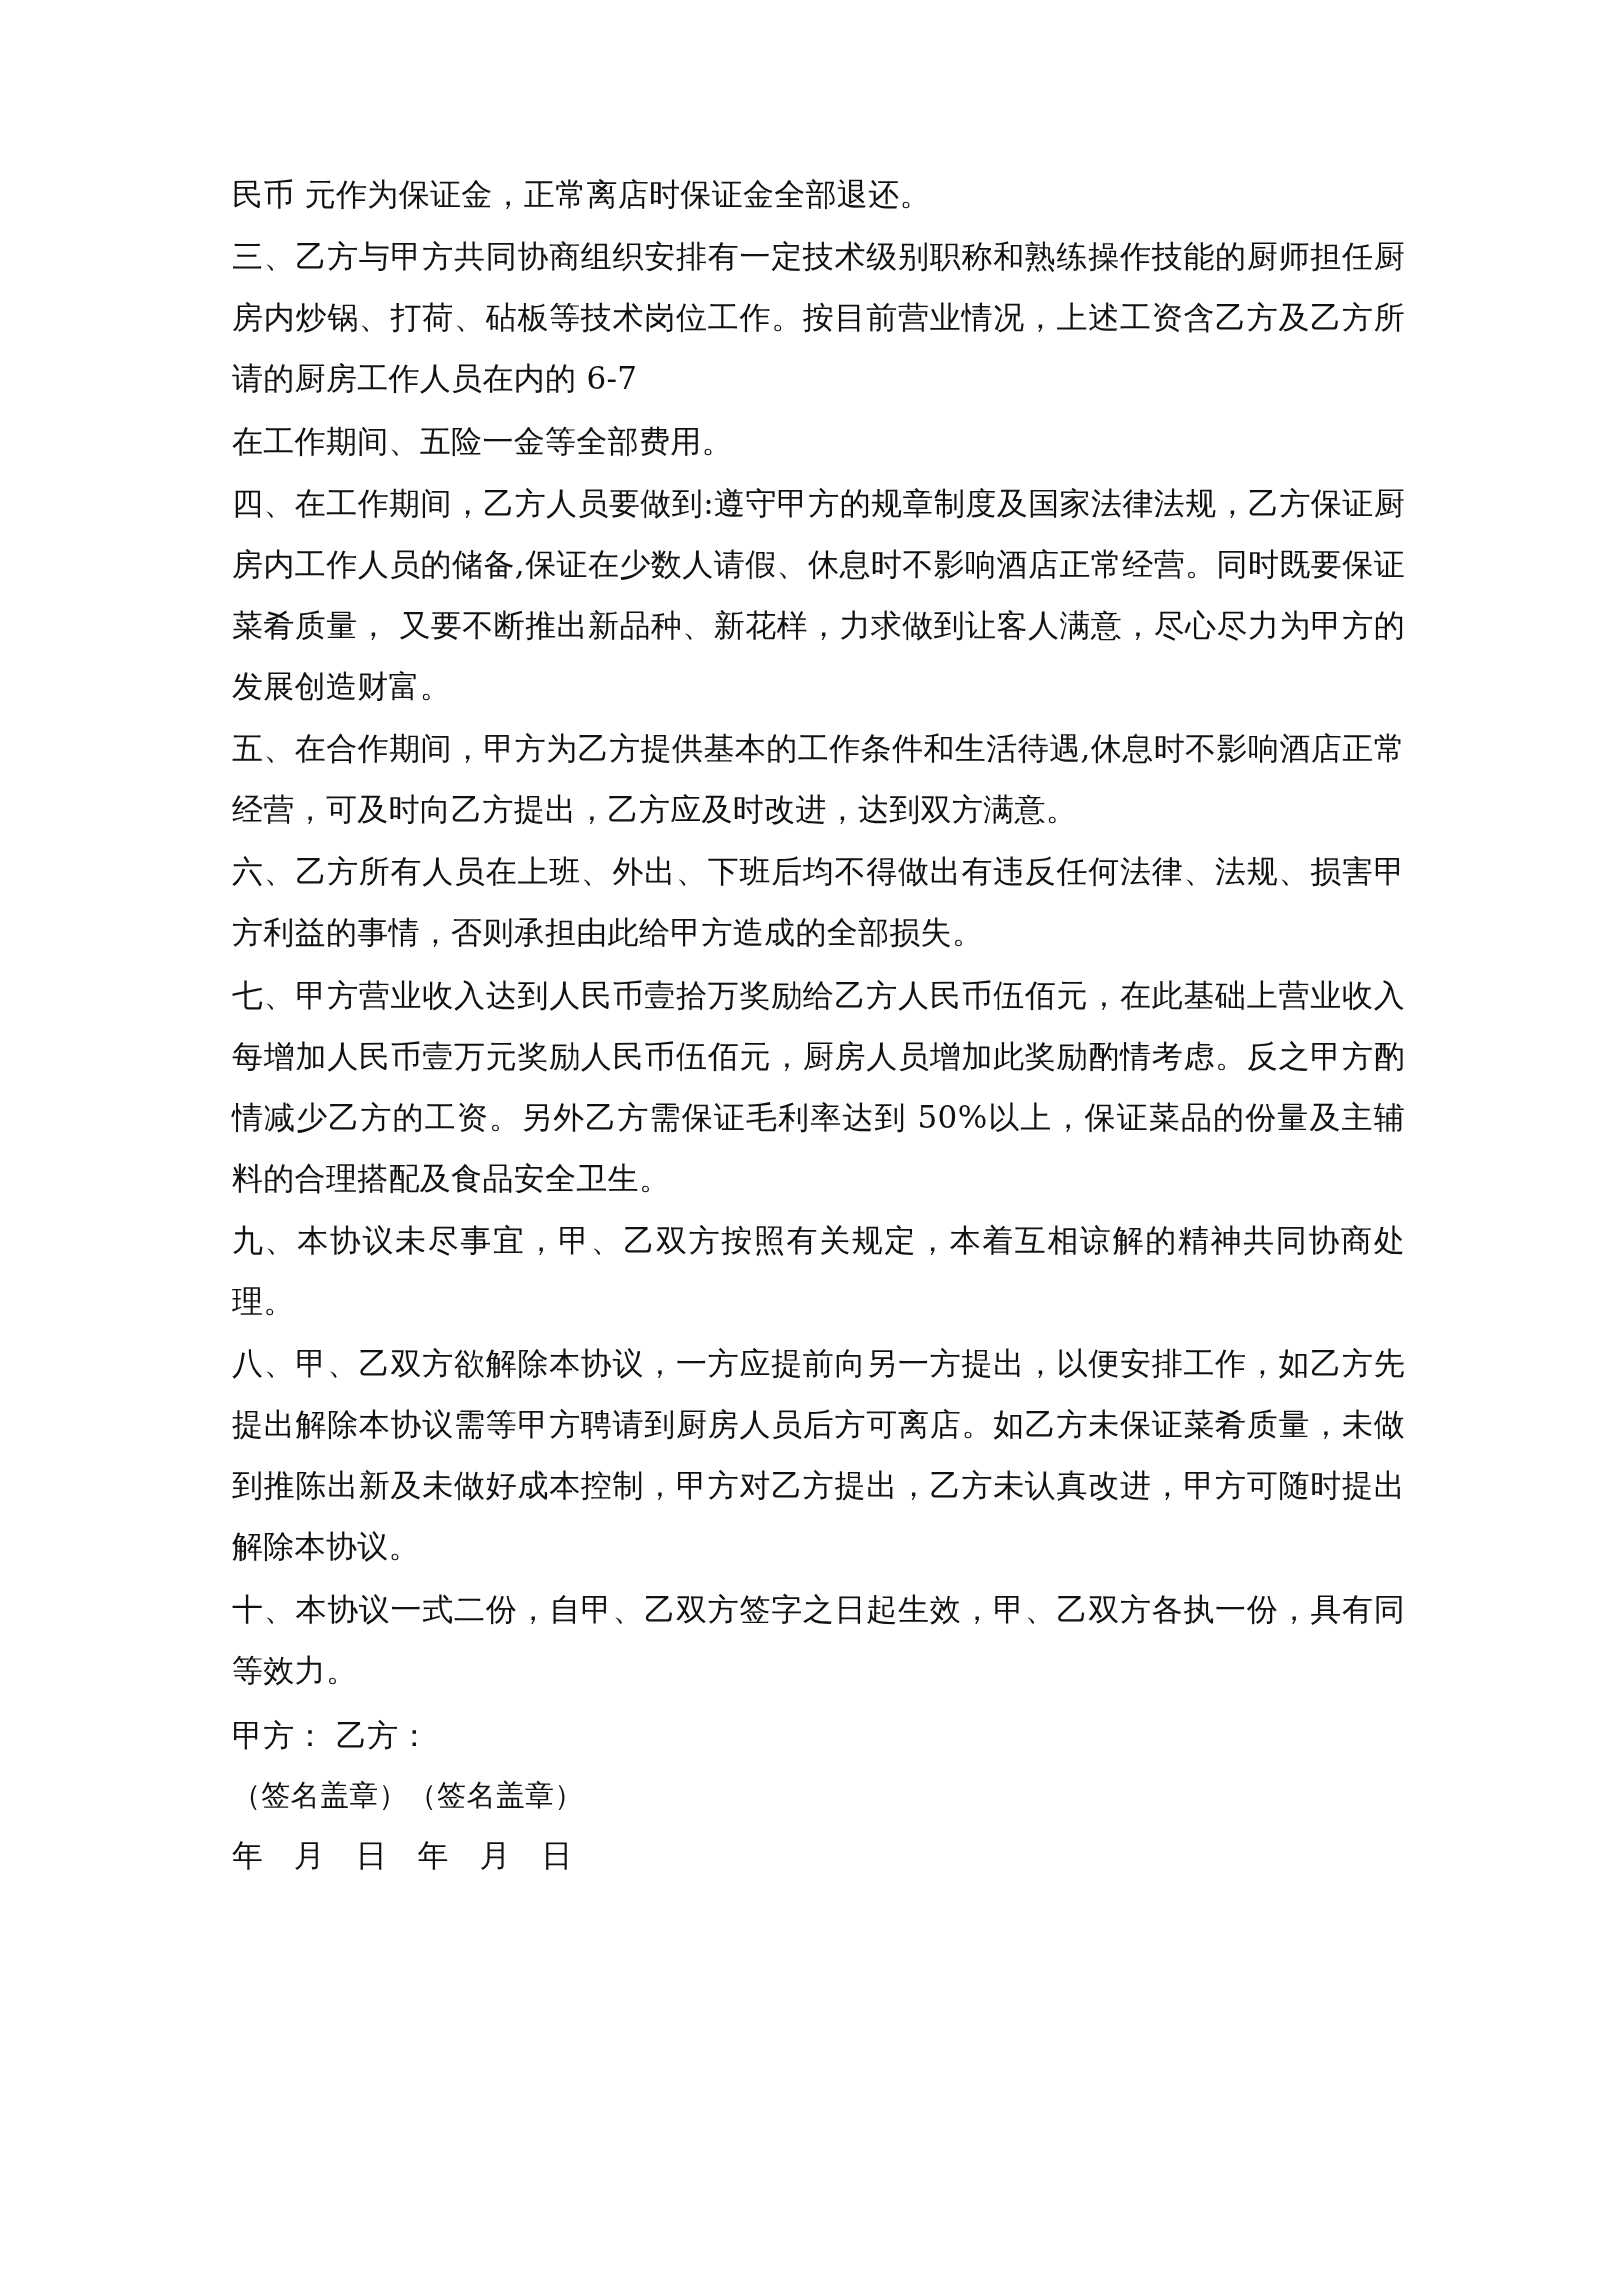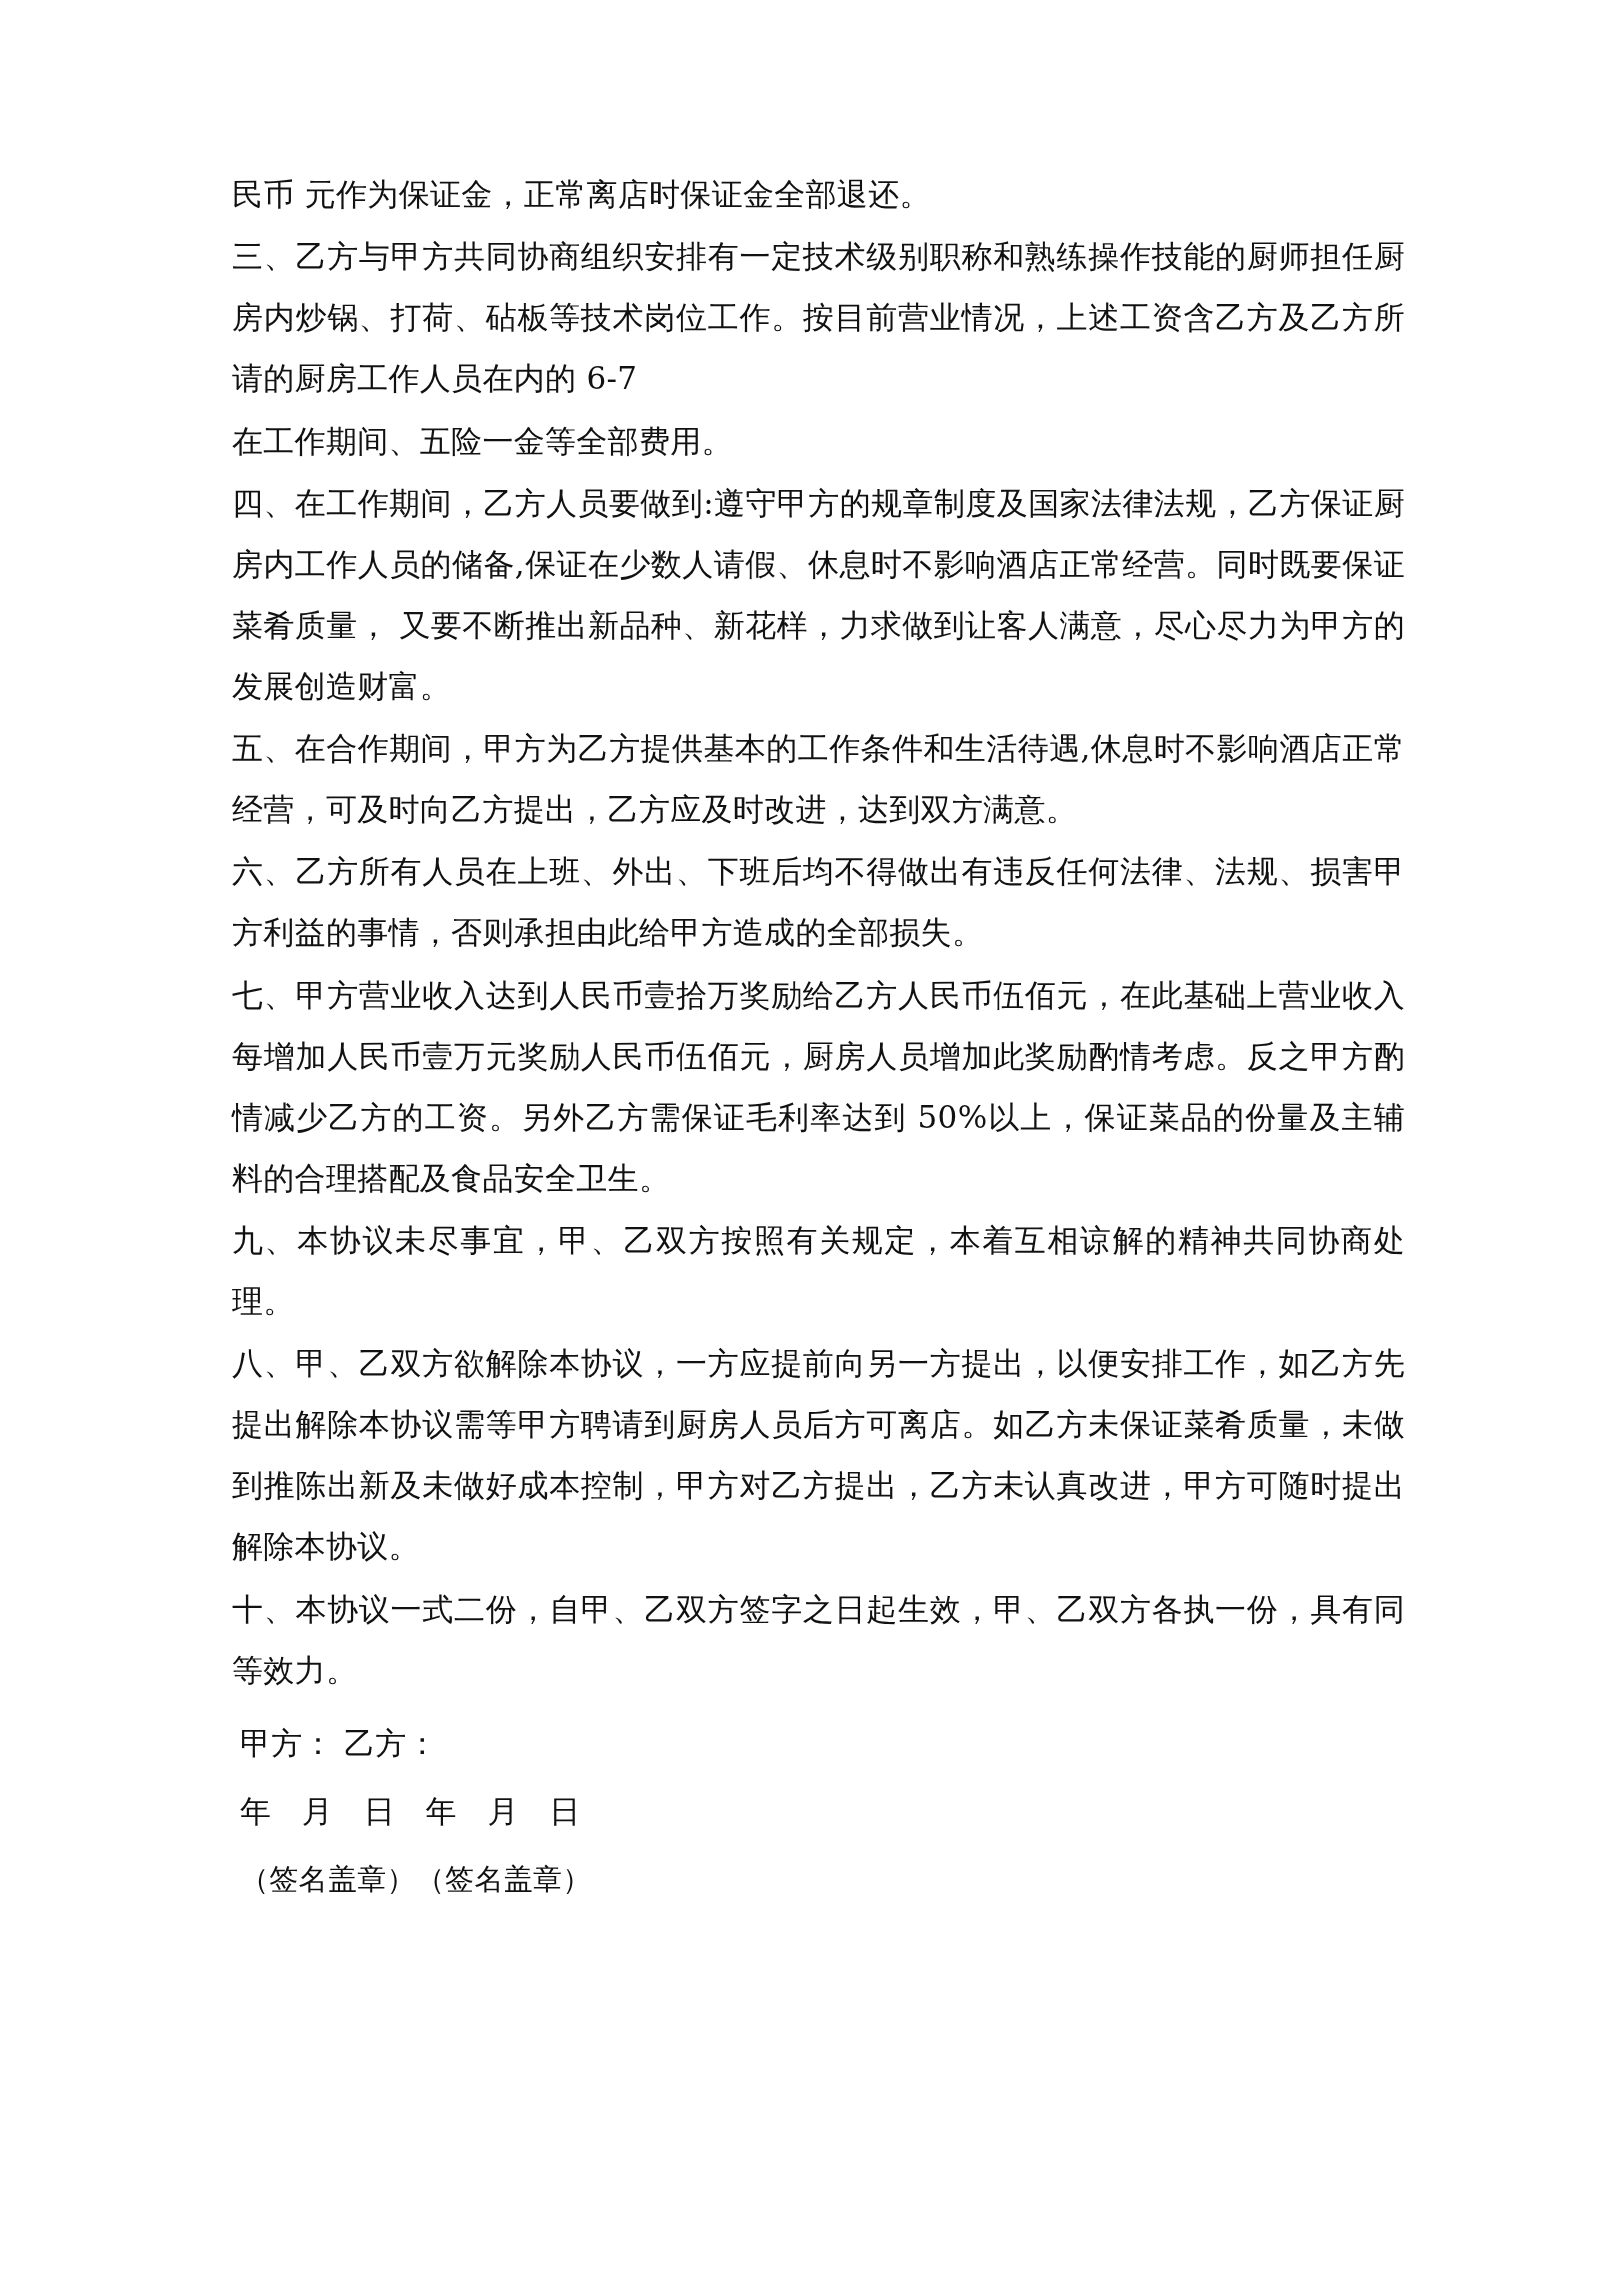--- a/index.html
+++ b/index.html
@@ -29,21 +29,21 @@
     text-align: justify;
     text-justify: inter-ideograph;
     letter-spacing: 0.3px;
   }
   .para {
     margin: 0 0 1.3px 0;
     text-indent: 0;
   }
   
   .sig-line {
-    margin: 8px;
+    margin: 0;
     line-height: 60px;
     font-size: 31px;
   }
   .sig-line.small {
     font-size: 29px;
   }
   .sig-spaced {
     letter-spacing: 10.5px;
   }
   .gap-sm { height: 2.6px; }
@@ -61,18 +61,18 @@
     <p class="para">五、在合作期间，甲方为乙方提供基本的工作条件和生活待遇,休息时不影响酒店正常经营，可及时向乙方提出，乙方应及时改进，达到双方满意。</p>
     <p class="para">六、乙方所有人员在上班、外出、下班后均不得做出有违反任何法律、法规、损害甲方利益的事情，否则承担由此给甲方造成的全部损失。</p>
     <p class="para">七、甲方营业收入达到人民币壹拾万奖励给乙方人民币伍佰元，在此基础上营业收入每增加人民币壹万元奖励人民币伍佰元，厨房人员增加此奖励酌情考虑。反之甲方酌情减少乙方的工资。另外乙方需保证毛利率达到 50%以上，保证菜品的份量及主辅料的合理搭配及食品安全卫生。</p>
     <p class="para">九、本协议未尽事宜，甲、乙双方按照有关规定，本着互相谅解的精神共同协商处理。</p>
     <p class="para">八、甲、乙双方欲解除本协议，一方应提前向另一方提出，以便安排工作，如乙方先提出解除本协议需等甲方聘请到厨房人员后方可离店。如乙方未保证菜肴质量，未做到推陈出新及未做好成本控制，甲方对乙方提出，乙方未认真改进，甲方可随时提出解除本协议。</p>
     <p class="para">十、本协议一式二份，自甲、乙双方签字之日起生效，甲、乙双方各执一份，具有同等效力。</p>
 
     <div class="gap-sm"></div>
 
     <p class="sig-line">甲方：  乙方：</p>
+    <p class="sig-line small">（签名盖章）（签名盖章）</p>
     <p class="sig-line sig-spaced">年  月  日  年  月  日</p>
-    <p class="sig-line small">（签名盖章）（签名盖章）</p>
 
   </div>
 </div>
 
 
 </body></html>

